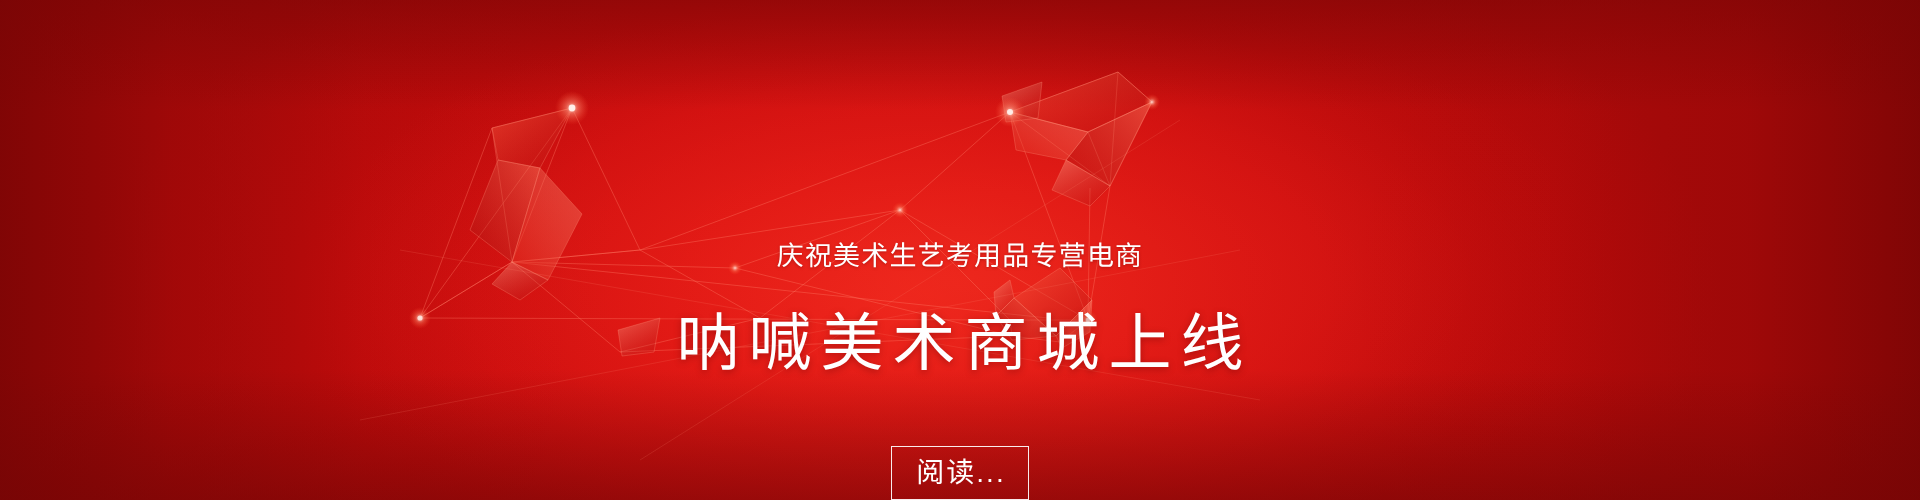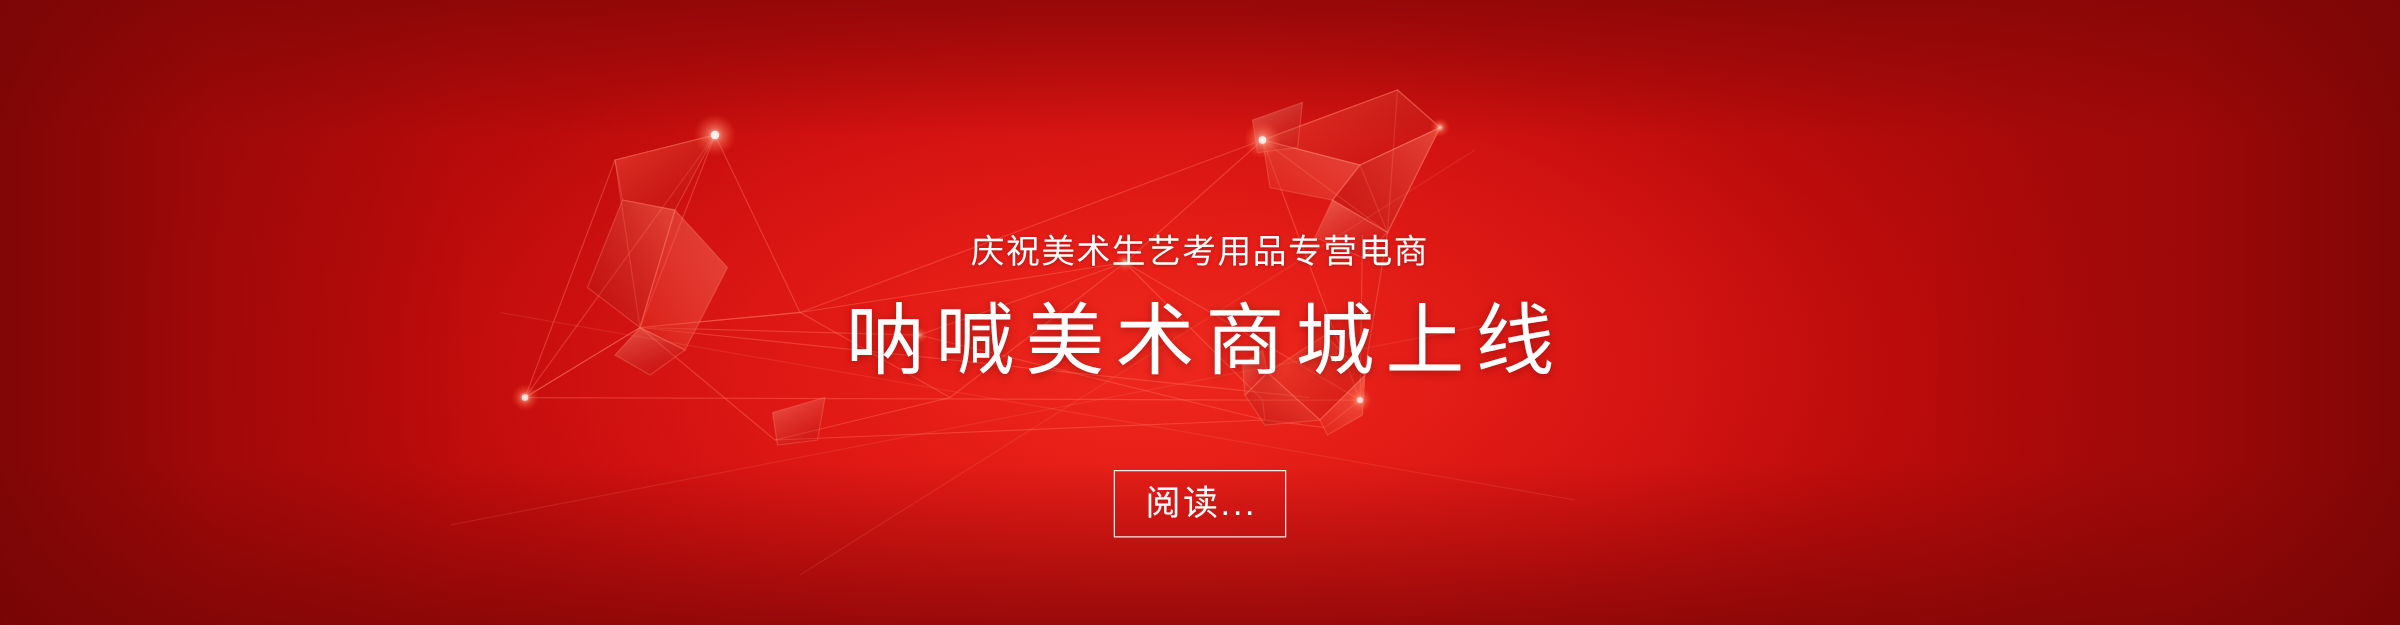--- a/index.html
+++ b/index.html
@@ -81,37 +81,37 @@
     pointer-events: none;
   }
 
   
   .content {
     position: absolute;
     inset: 0;
     display: flex;
     flex-direction: column;
     align-items: center;
-    justify-content: center;
+    justify-content: flex-end;
     padding-top: 118px;
     box-sizing: border-box;
   }
 
   .subtitle {
     color: #ffffff;
     font-size: 27px;
     line-height: 1;
     letter-spacing: 1.2px;
     font-weight: 400;
     white-space: nowrap;
     text-shadow: 0 1px 3px rgba(90,0,0,0.35);
   }
 
   .headline {
-    margin-top: 24px;
+    margin-top: 40px;
     color: #ffffff;
     font-family: "DejaVu Serif", "Liberation Serif", serif;
     font-size: 63px;
     line-height: 1.08;
     letter-spacing: 9px;
     text-indent: 9px;
     font-weight: 400;
     white-space: nowrap;
     text-shadow: 0 2px 7px rgba(90,0,0,0.40);
   }

